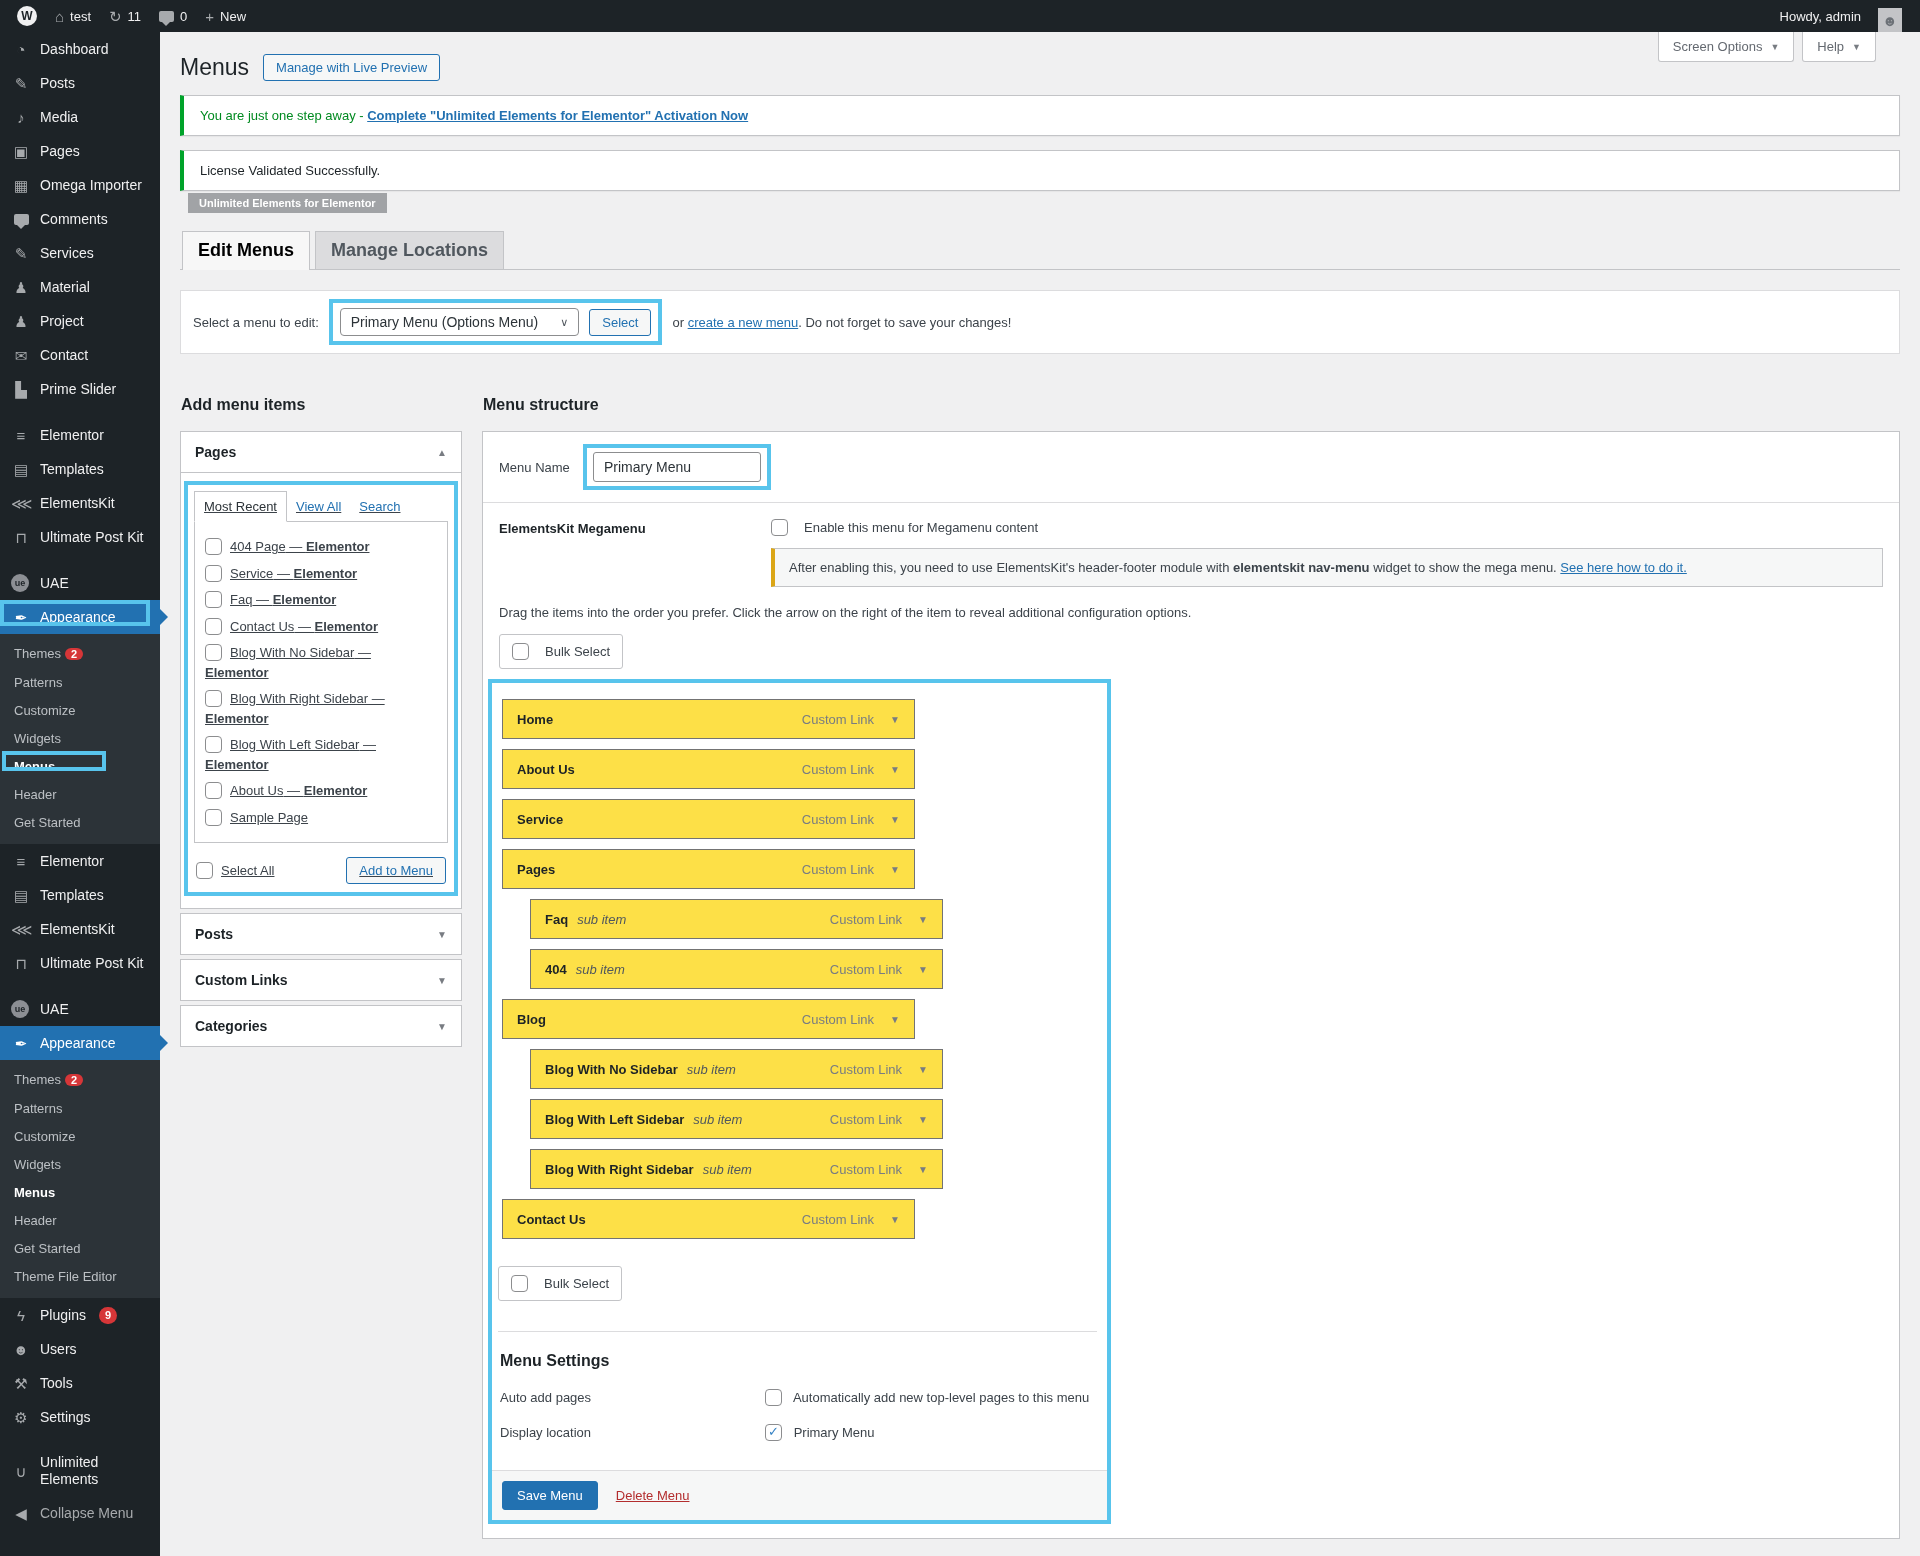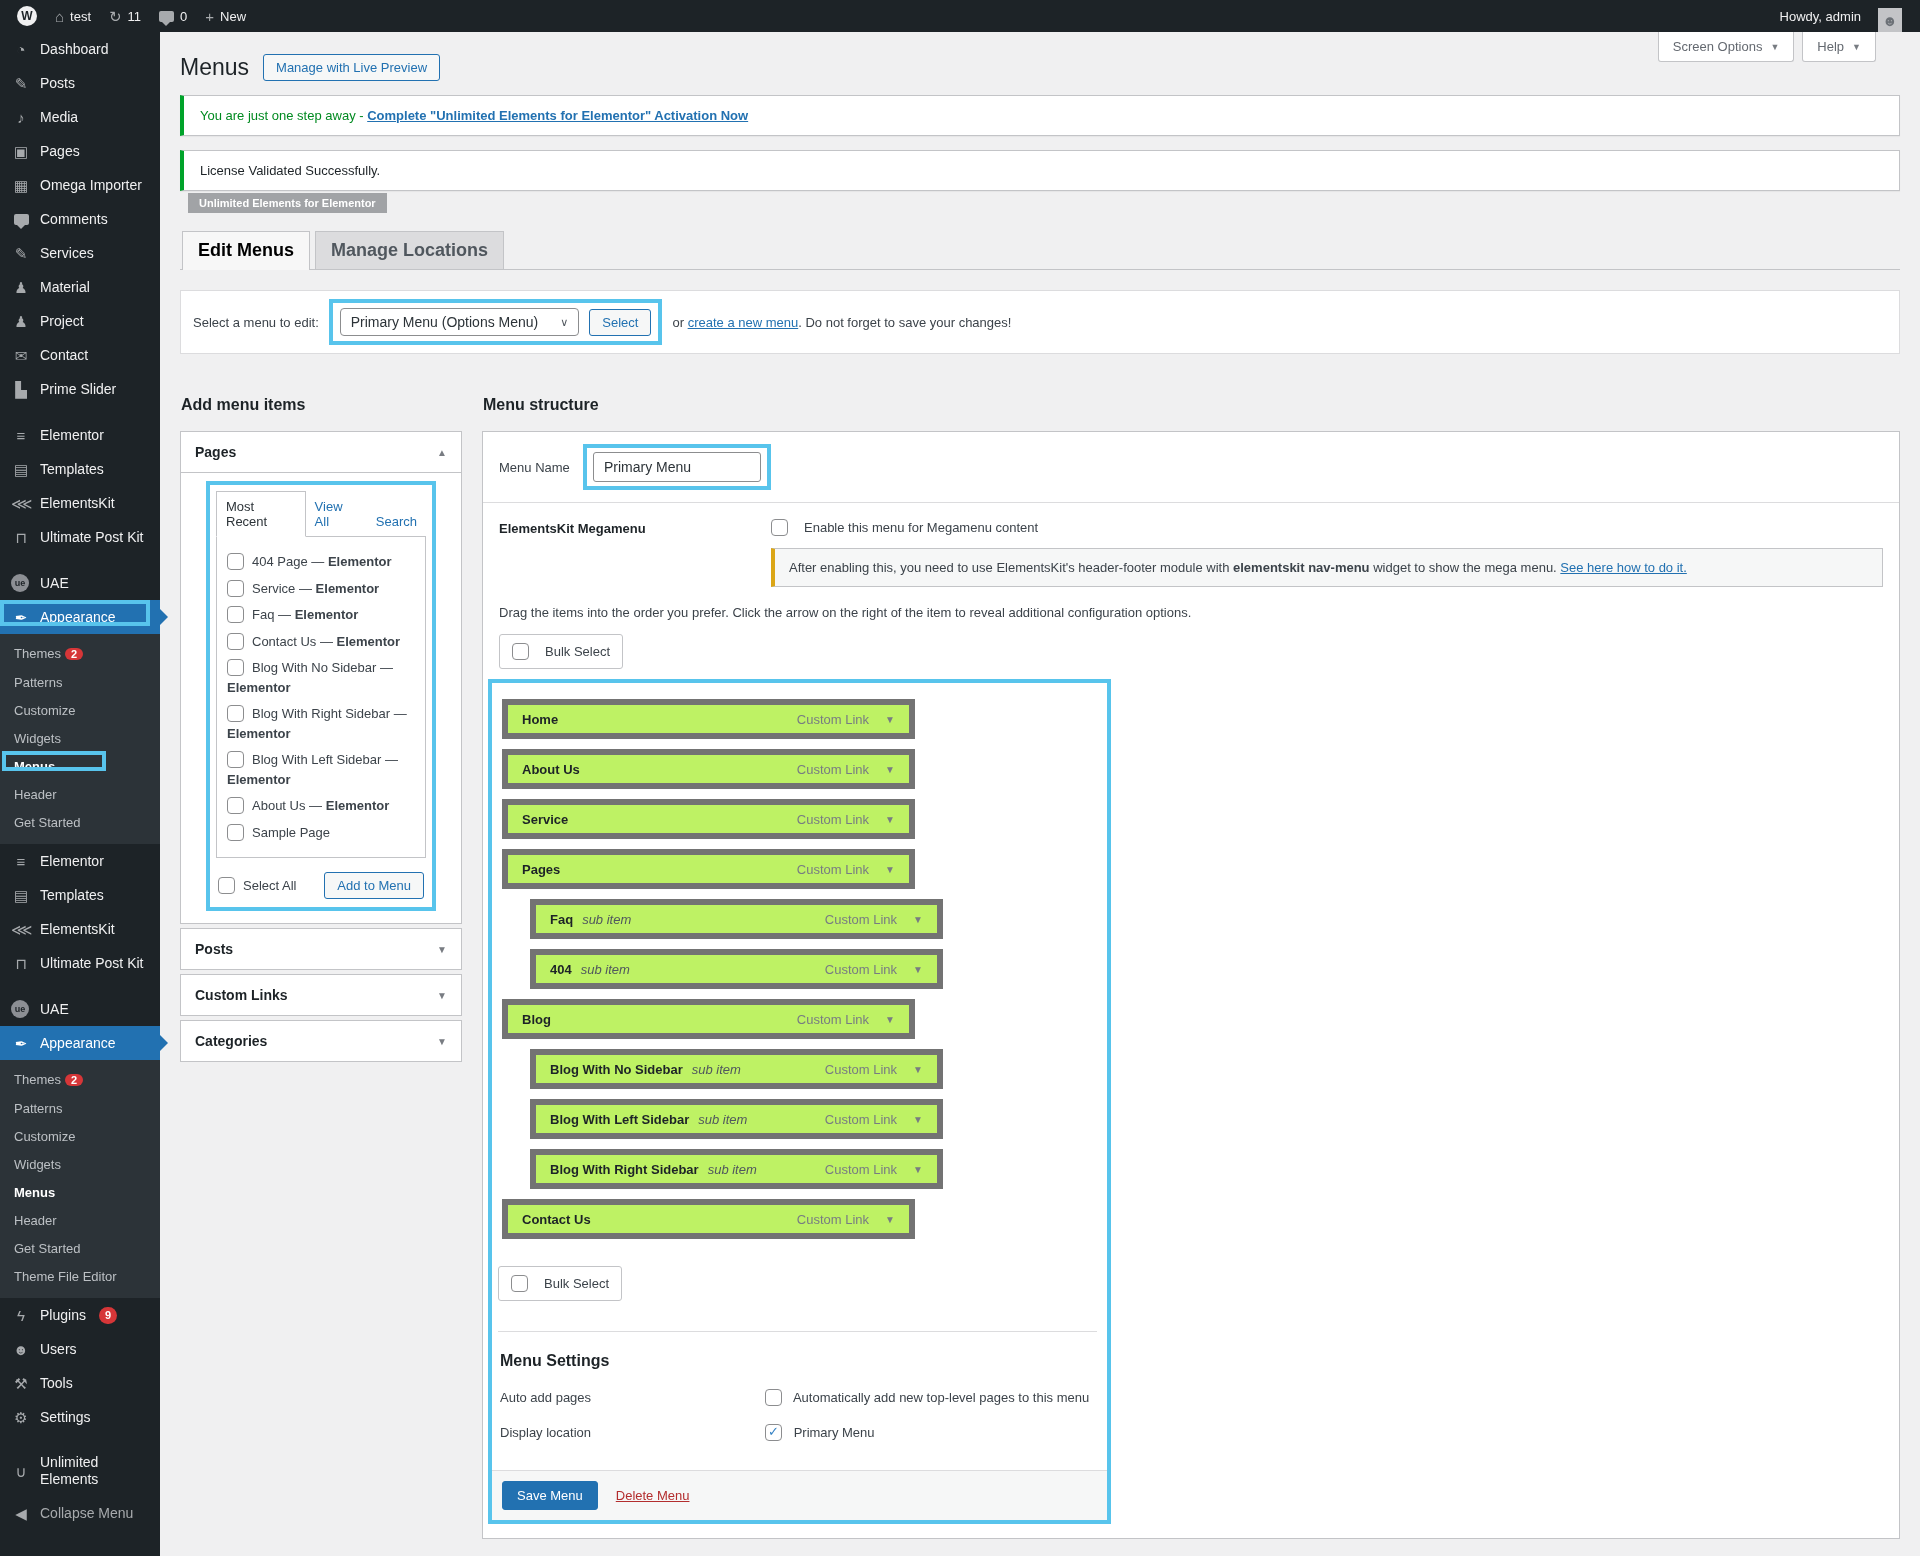--- a/index.html
+++ b/index.html
@@ -62,21 +62,21 @@
 
   .cols { display:flex; margin-top:42px; gap:20px; align-items:flex-start; }
   .col-left { width:282px; flex:none; }
   .col-right { flex:1; min-width:0; }
   .col-heading { font-size:16px; font-weight:600; color:#1d2327; margin:0 0 17px 1px; }
 
   .postbox { background:#fff; border:1px solid #c3c4c7; margin-bottom:4px; }
   .postbox-header { display:flex; justify-content:space-between; align-items:center; padding:12px 14px; font-size:14px; font-weight:700; color:#1d2327; cursor:pointer; }
   .postbox.open .postbox-header { border-bottom:1px solid #c3c4c7; }
   .toggle { color:#787c82; font-size:10px; }
-  .inside { padding:8px 25px 12px; }
+  .inside { padding:8px 3px 12px;text-decoration:underline; }
   .annot-block { border:4px solid #58c4ec; padding:6px; }
   .item-tabs { display:flex; align-items:flex-end; font-size:13px; position:relative; z-index:2; }
   .item-tab { padding:7px 9px; color:#2271b1; cursor:pointer; }
   .item-tab.active { background:#fff; border:1px solid #c3c4c7; border-bottom:1px solid #fff; color:#2c3338; margin-bottom:-1px; }
   .tabs-panel { border:1px solid #c3c4c7; background:#fff; padding:8px 10px; min-height:300px; }
   .checklist li { margin:7px 0; font-size:13px; color:#3c434a; line-height:1.5; }
   .cb { display:inline-block; width:17px; height:17px; border:1px solid #8c8d8f; border-radius:4px; background:#fff; vertical-align:-4px; margin-right:8px; cursor:pointer; position:relative; flex:none; }
   .checkmark { color:#3582c4; font-weight:700; font-size:13px; position:absolute; left:2px; top:-1px; }
   .b { font-weight:700; }
   .select-all-row { display:flex; justify-content:space-between; align-items:center; margin-top:12px; padding:2px; font-size:13px; }
@@ -89,21 +89,21 @@
   .name-input { border:1px solid #8c8d8f; border-radius:3px; padding:6px 10px; font-size:14px; width:168px; color:#2c3338; background:#fff; font-family:inherit; }
   .mega-row { display:flex; padding:16px 16px 6px; font-size:13px; }
   .mega-label { width:272px; flex:none; font-weight:700; color:#1d2327; padding-top:2px; }
   .mega-content { flex:1; }
   .hrow { display:flex; align-items:center; gap:8px; color:#3c434a; }
   .mega-note { margin-top:12px; background:#f6f7f7; border:1px solid #c3c4c7; border-left:4px solid #dba617; padding:11px 14px; color:#3c434a; }
   .drag-hint { padding:12px 16px 0; font-size:13px; color:#3c434a; }
   .bulk-box { display:inline-flex; align-items:center; gap:8px; border:1px solid #c3c4c7; padding:8px 12px; font-size:13px; color:#3c434a; background:#fff; border-radius:3px; }
   .bulk-top { margin:14px 0 0 16px; }
   .big-annot { border:4px solid #58c4ec; margin:10px 0 0 5px; width:623px; padding:6px 10px 0 6px; }
-  .menu-item-bar { background:#bef264; border:6px solid #737373; height:40px; display:flex; align-items:center; justify-content:space-between; padding:4px 14px; margin:10px 0 0 4px; width:413px; cursor:move; }
+  .menu-item-bar { background:#fde047; border:1px solid #737373; height:40px; display:flex; align-items:center; justify-content:space-between; padding:4px 14px; margin:10px 0 0 4px; width:413px; cursor:move; }
   .menu-item-bar.sub { margin-left:32px; }
   .mi-label { font-size:13px; font-weight:700; color:#1d2327; display:flex; gap:9px; align-items:baseline; }
   .sub-tag { font-style:italic; font-weight:400; color:#50575e; font-size:13px; }
   .mi-right { display:flex; gap:16px; align-items:center; font-size:13px; color:#787c82; }
   .mi-toggle { font-size:10px; color:#787c82; cursor:pointer; }
   .bulk-bottom { margin:27px 0 0 0; }
   .menu-settings { margin-top:30px; border-top:1px solid #dcdcde; padding:6px 2px 0; }
   .ms-heading { font-size:16px; font-weight:600; color:#1d2327; margin:14px 0 10px; }
   .ms-row { display:flex; padding:9px 0; font-size:13px; color:#3c434a; align-items:center; }
   .ms-label { width:265px; flex:none; }

